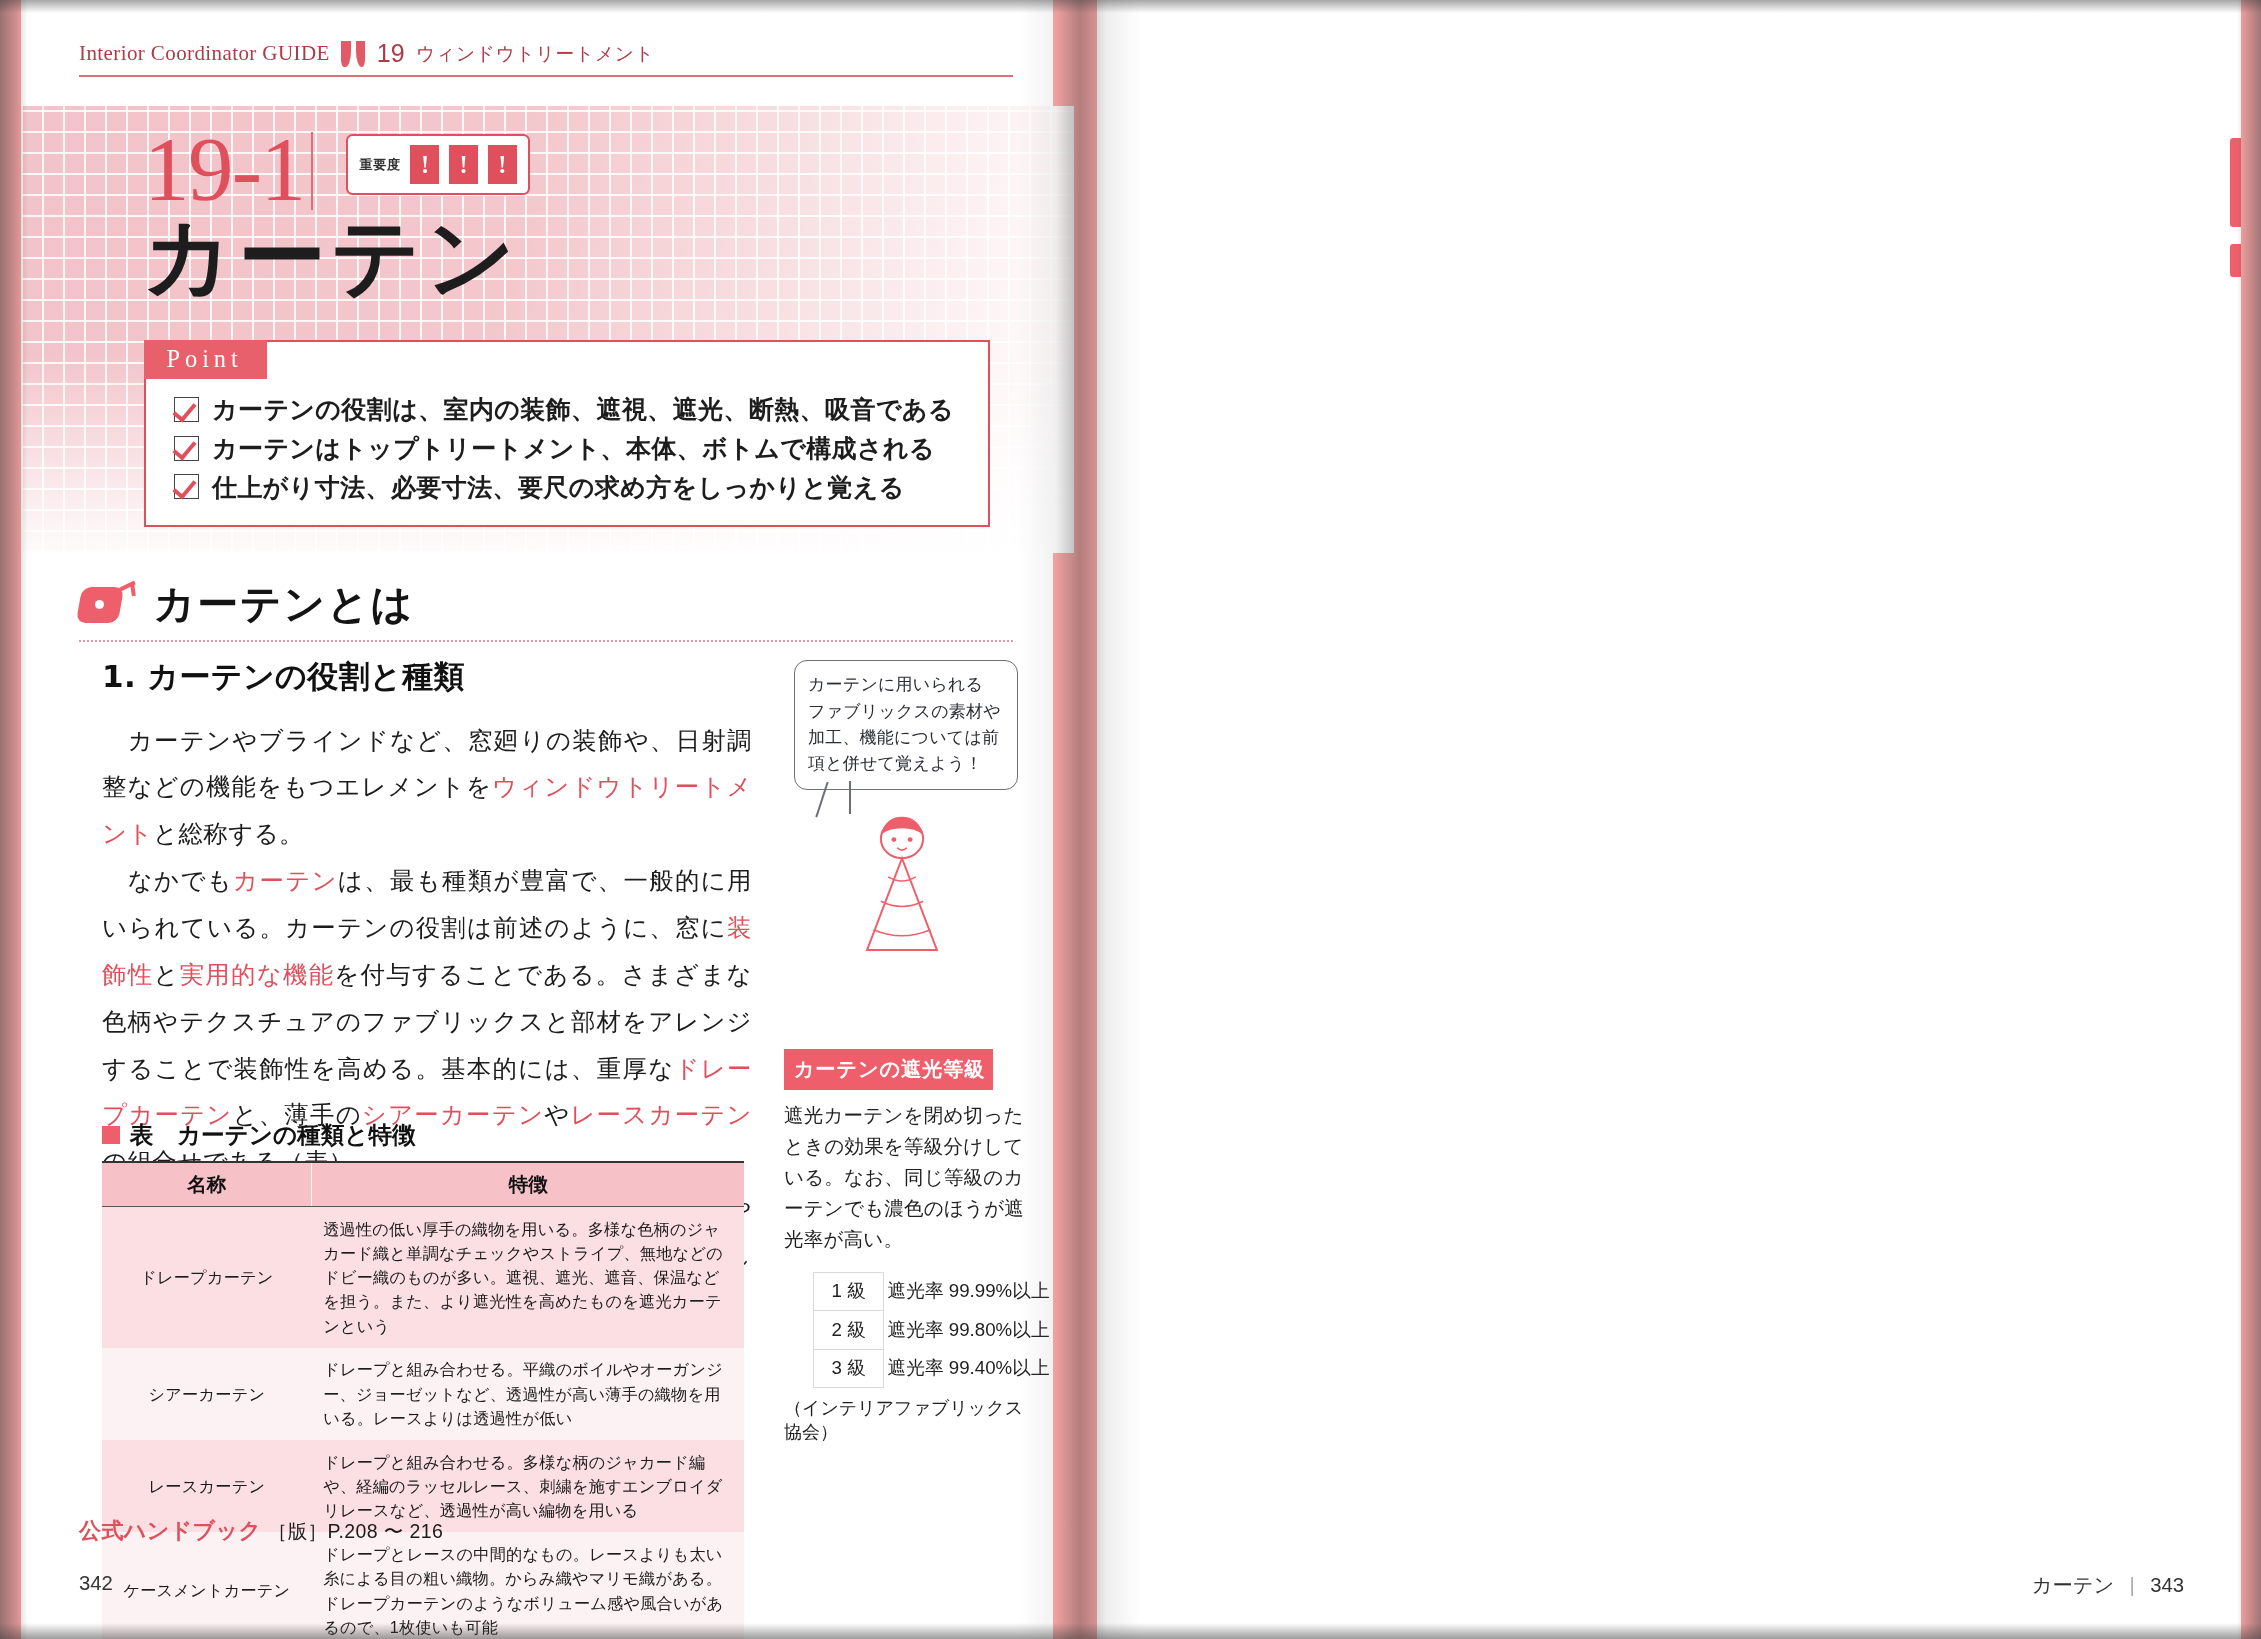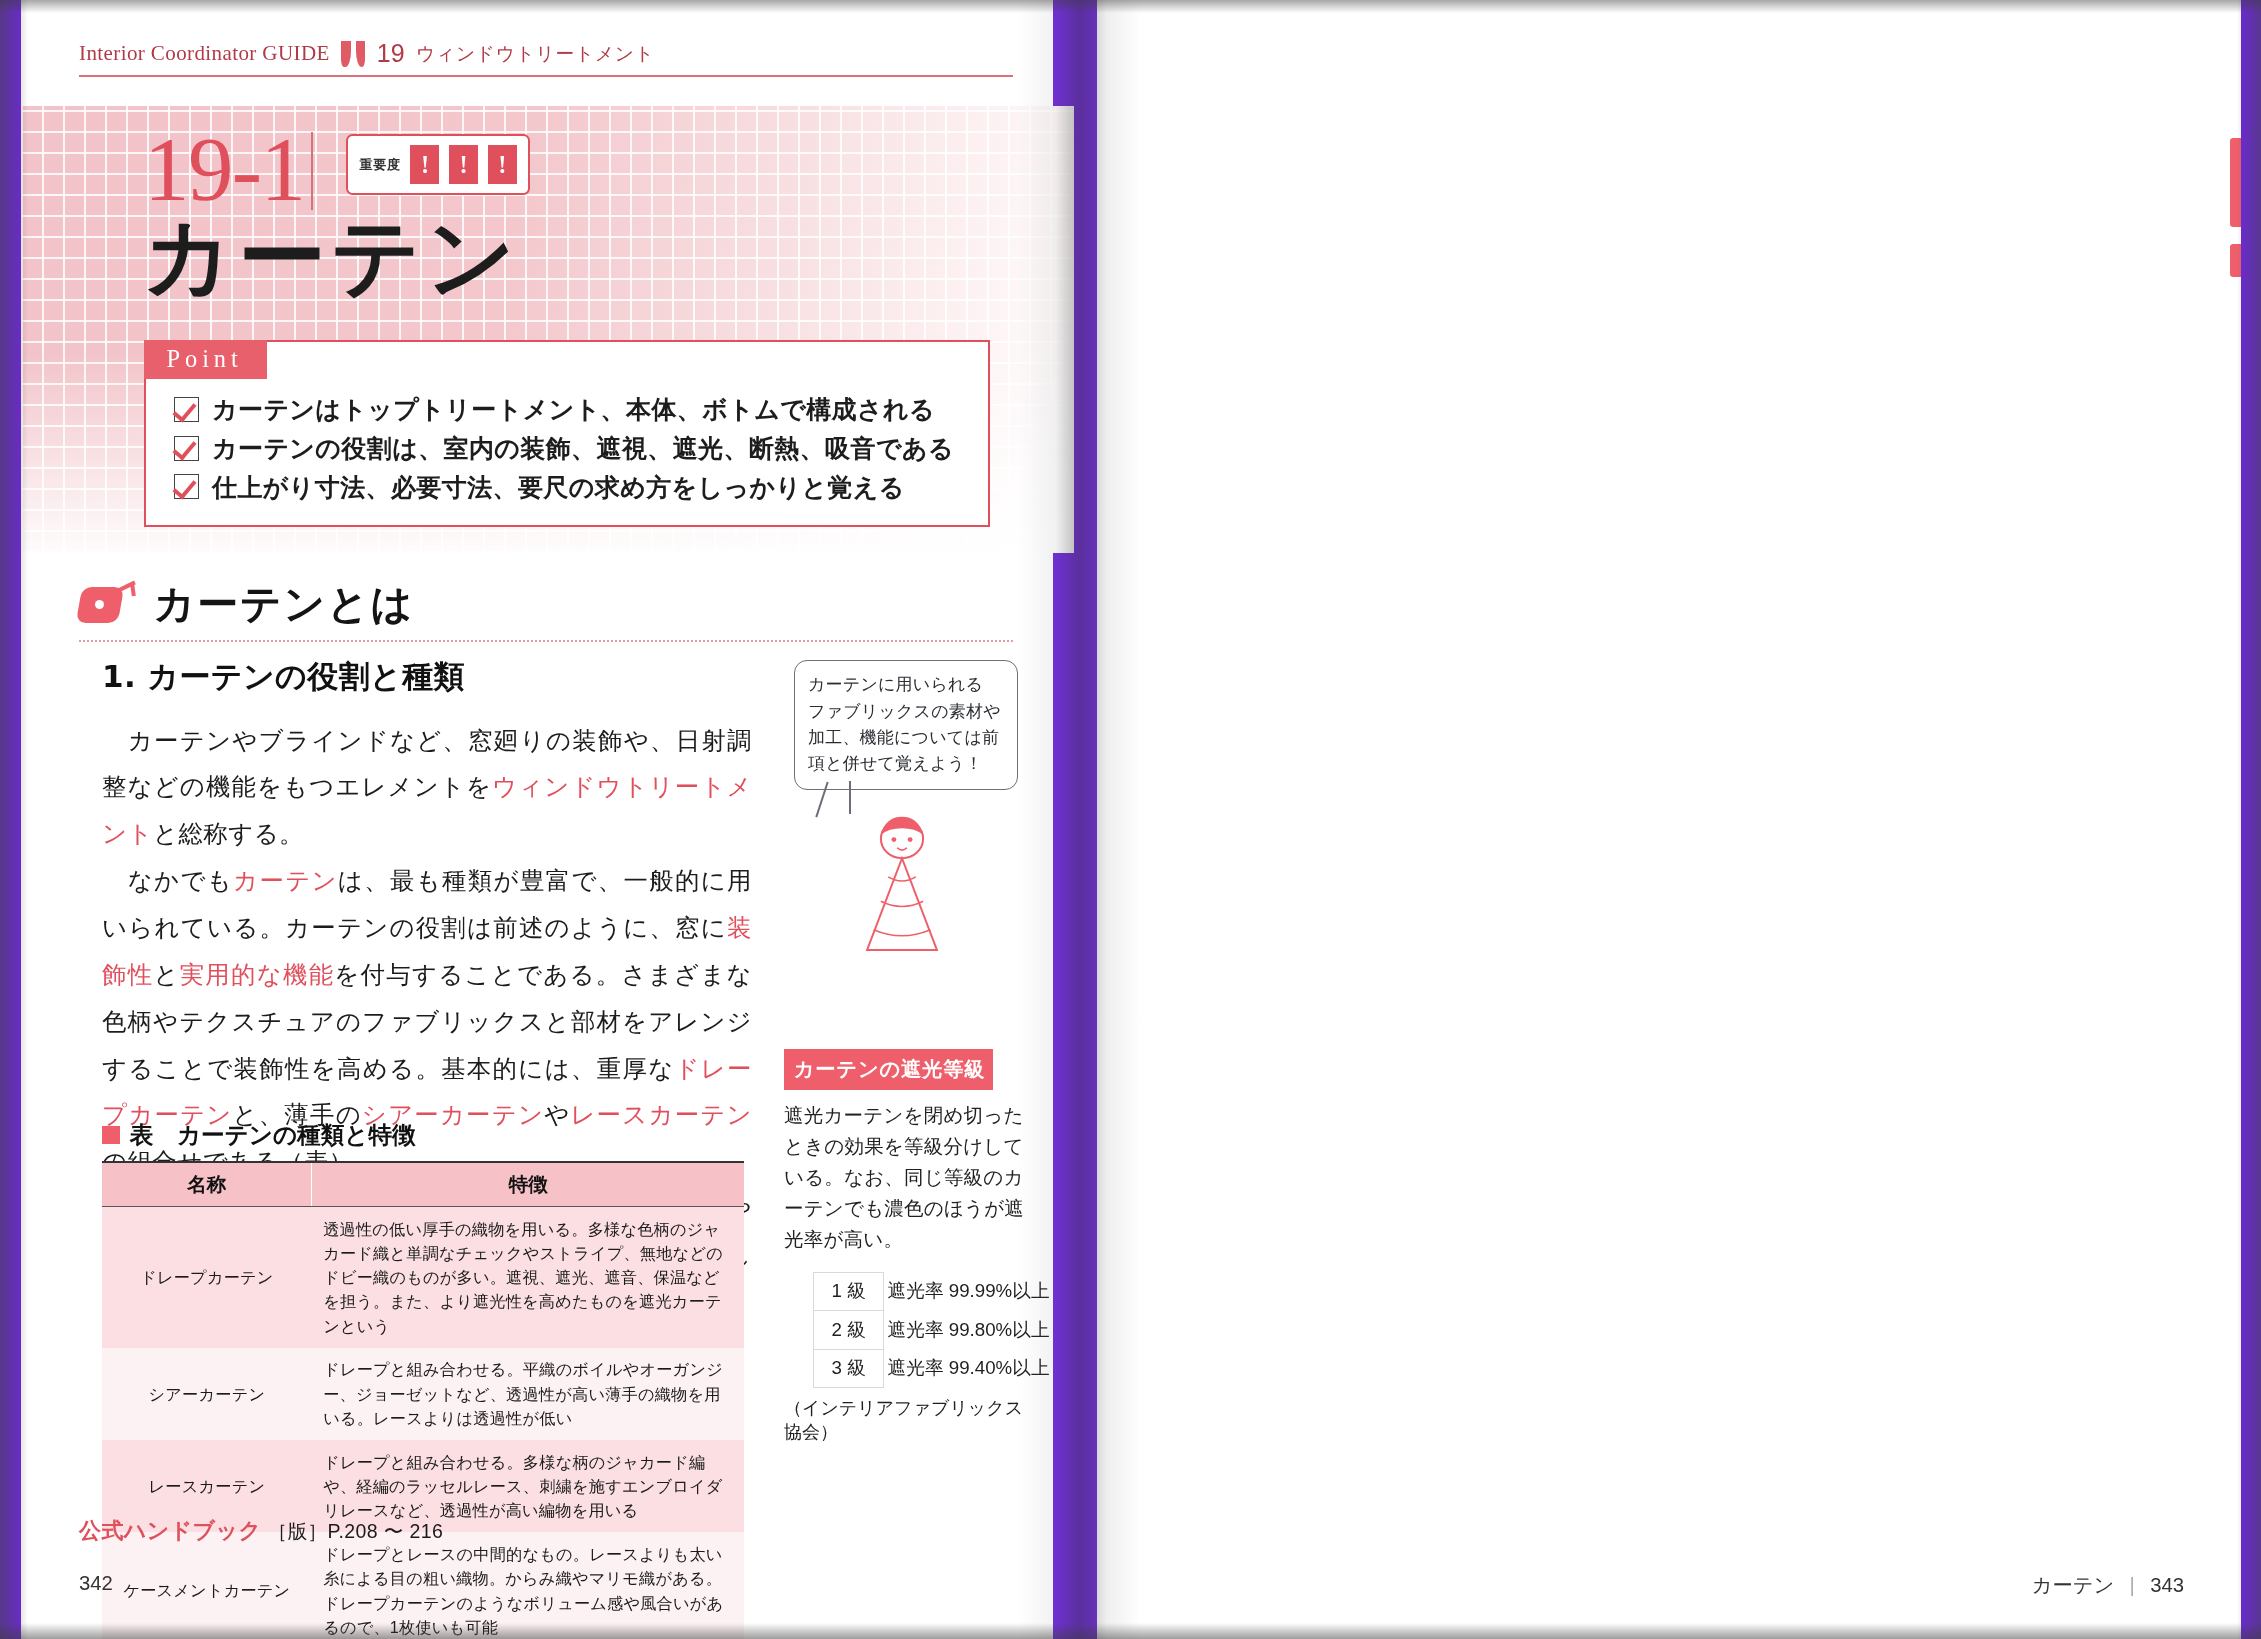--- a/index.html
+++ b/index.html
@@ -4,21 +4,21 @@
 <style>
   html,body{margin:0;padding:0;}
   body{
     width:2261px;height:1639px;
     background:#3a3a3a;
     font-family:"Liberation Sans","DejaVu Sans",sans-serif;
     overflow:hidden;
     position:relative;
   }
   
-  #spread{position:absolute;inset:0;background:#6d28d9;}
+  #spread{position:absolute;inset:0;background:#fca5a5;}
   
   .gutter{
     position:absolute;top:0;bottom:0;width:122px;left:1019px;
     background:linear-gradient(to right,
       rgba(255,255,255,0) 0%,
       rgba(120,120,120,0.10) 30%,
       rgba(60,60,60,0.38) 50%,
       rgba(120,120,120,0.12) 72%,
       rgba(255,255,255,0) 100%);
     pointer-events:none;z-index:40;
@@ -170,25 +170,25 @@
         <span class="imp-mark">!</span>
       </div>
       <div class="hero-title">カーテン</div>
     </div>
 
     <div class="pointbox">
       <div class="point-tab">Point</div>
       <ul class="point-list">
         <li>
             <span class="chk"></span>
-            <span>カーテンはトップトリートメント、本体、ボトムで構成される</span>
+            <span>カーテンの役割は、室内の装飾、遮視、遮光、断熱、吸音である</span>
           </li>
         <li>
             <span class="chk"></span>
-            <span>カーテンの役割は、室内の装飾、遮視、遮光、断熱、吸音である</span>
+            <span>カーテンはトップトリートメント、本体、ボトムで構成される</span>
           </li>
         <li>
             <span class="chk"></span>
             <span>仕上がり寸法、必要寸法、要尺の求め方をしっかりと覚える</span>
           </li>
       </ul>
     </div>
 
     <div style="position:absolute;left:58px;top:577px;width:934px;">
       <div class="tag-head">

